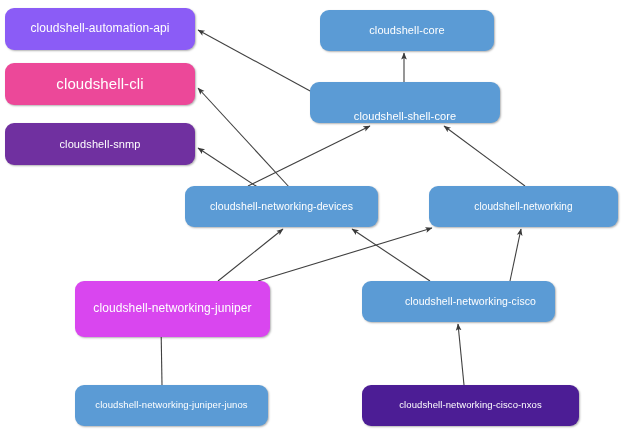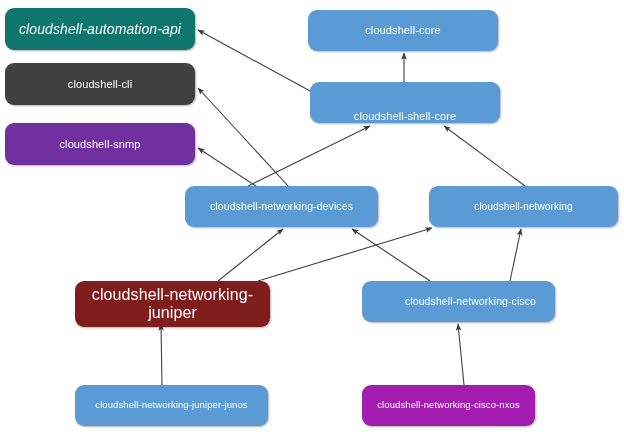--- a/index.html
+++ b/index.html
@@ -65,47 +65,47 @@
         <line x1="525" y1="186" x2="444" y2="126" stroke="#404040" stroke-width="1.1" marker-end="url(#arrowhead)"></line>
         <line x1="218" y1="281" x2="283" y2="229" stroke="#404040" stroke-width="1.1" marker-end="url(#arrowhead)"></line>
         <line x1="258" y1="281" x2="432" y2="228" stroke="#404040" stroke-width="1.1" marker-end="url(#arrowhead)"></line>
         <line x1="430" y1="281" x2="352" y2="229" stroke="#404040" stroke-width="1.1" marker-end="url(#arrowhead)"></line>
         <line x1="510" y1="281" x2="521" y2="229" stroke="#404040" stroke-width="1.1" marker-end="url(#arrowhead)"></line>
         <line x1="162" y1="385" x2="161" y2="324" stroke="#404040" stroke-width="1.1" marker-end="url(#arrowhead)"></line>
         <line x1="464" y1="385" x2="458" y2="324" stroke="#404040" stroke-width="1.1" marker-end="url(#arrowhead)"></line>
       </g>
   </svg>
   <div id="nodes-layer">
-      <div class="node" style="left: 5px; top: 8px; width: 190px; height: 42px; background: #0f766e; color: rgb(255, 255, 255); font-size: 14px; font-style: italic;">
+      <div class="node" style="left: 5px; top: 8px; width: 190px; height: 42px; background: #8b5cf6; color: rgb(255, 255, 255); font-size: 12px;">
         <span class="node-label">cloudshell-automation-api</span>
       </div>
-      <div class="node" style="left: 5px; top: 63px; width: 190px; height: 42px; background: #404040; color: rgb(255, 255, 255); font-size: 11px;">
+      <div class="node" style="left: 5px; top: 63px; width: 190px; height: 42px; background: #ec4899; color: rgb(255, 255, 255); font-size: 15px;">
         <span class="node-label">cloudshell-cli</span>
       </div>
       <div class="node" style="left: 5px; top: 123px; width: 190px; height: 42px; background: rgb(112, 48, 160); color: rgb(255, 255, 255); font-size: 11px; align-items: center;">
         <span class="node-label">cloudshell-snmp</span>
       </div>
-      <div class="node" style="left: 308px; top: 10px; width: 190px; height: 41px; background: rgb(91, 155, 213); color: rgb(255, 255, 255); font-size: 11px;">
+      <div class="node" style="left: 320px; top: 10px; width: 174px; height: 41px; background: rgb(91, 155, 213); color: rgb(255, 255, 255); font-size: 11px;">
         <span class="node-label">cloudshell-core</span>
       </div>
       <div class="node" style="left: 310px; top: 82px; width: 190px; height: 41px; background: rgb(91, 155, 213); color: rgb(255, 255, 255); font-size: 11px; align-items: flex-end;">
         <span class="node-label">cloudshell-shell-core</span>
       </div>
       <div class="node" style="left: 185px; top: 186px; width: 193px; height: 41px; background: rgb(91, 155, 213); color: rgb(255, 255, 255); font-size: 10.5px;">
         <span class="node-label">cloudshell-networking-devices</span>
       </div>
       <div class="node" style="left: 429px; top: 186px; width: 189px; height: 41px; background: rgb(91, 155, 213); color: rgb(255, 255, 255); font-size: 10px;">
         <span class="node-label">cloudshell-networking</span>
       </div>
-      <div class="node" style="left: 75px; top: 281px; width: 195px; height: 46px; background: #7f1d1d; color: rgb(255, 255, 255); font-size: 16px;">
+      <div class="node" style="left: 75px; top: 281px; width: 195px; height: 56px; background: #d946ef; color: rgb(255, 255, 255); font-size: 12px;">
         <span class="node-label">cloudshell-networking-juniper</span>
       </div>
       <div class="node" style="left: 362px; top: 281px; width: 193px; height: 41px; background: rgb(91, 155, 213); color: rgb(255, 255, 255); font-size: 10.5px; padding-left: 30px;">
         <span class="node-label">cloudshell-networking-cisco</span>
       </div>
       <div class="node" style="left: 75px; top: 385px; width: 193px; height: 41px; background: rgb(91, 155, 213); color: rgb(255, 255, 255); font-size: 9.5px;">
         <span class="node-label">cloudshell-networking-juniper-junos</span>
       </div>
-      <div class="node" style="left: 362px; top: 385px; width: 173px; height: 41px; background: #a21caf; color: rgb(255, 255, 255); font-size: 9.5px;">
+      <div class="node" style="left: 362px; top: 385px; width: 217px; height: 41px; background: #4c1d95; color: rgb(255, 255, 255); font-size: 9.5px;">
         <span class="node-label">cloudshell-networking-cisco-nxos</span>
       </div>
     </div>
 </div>
 
 </body></html>

